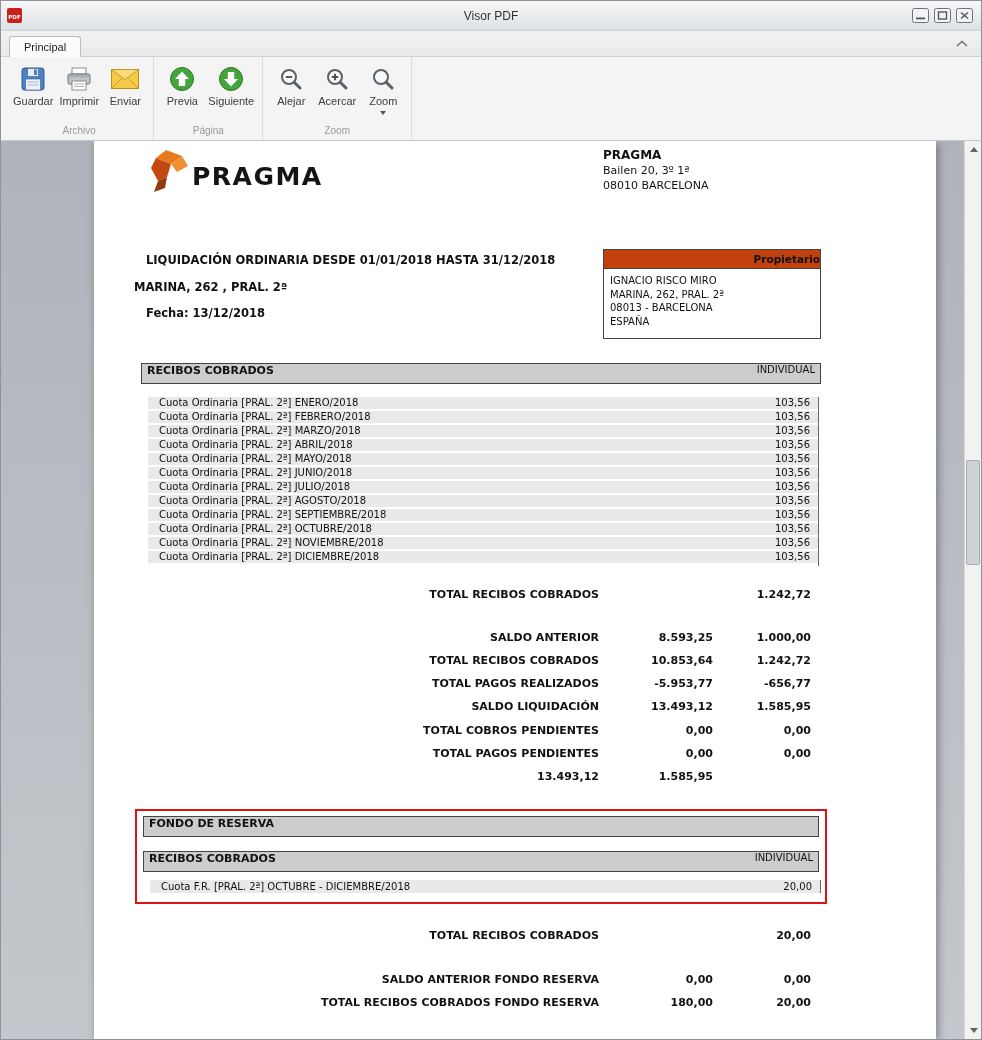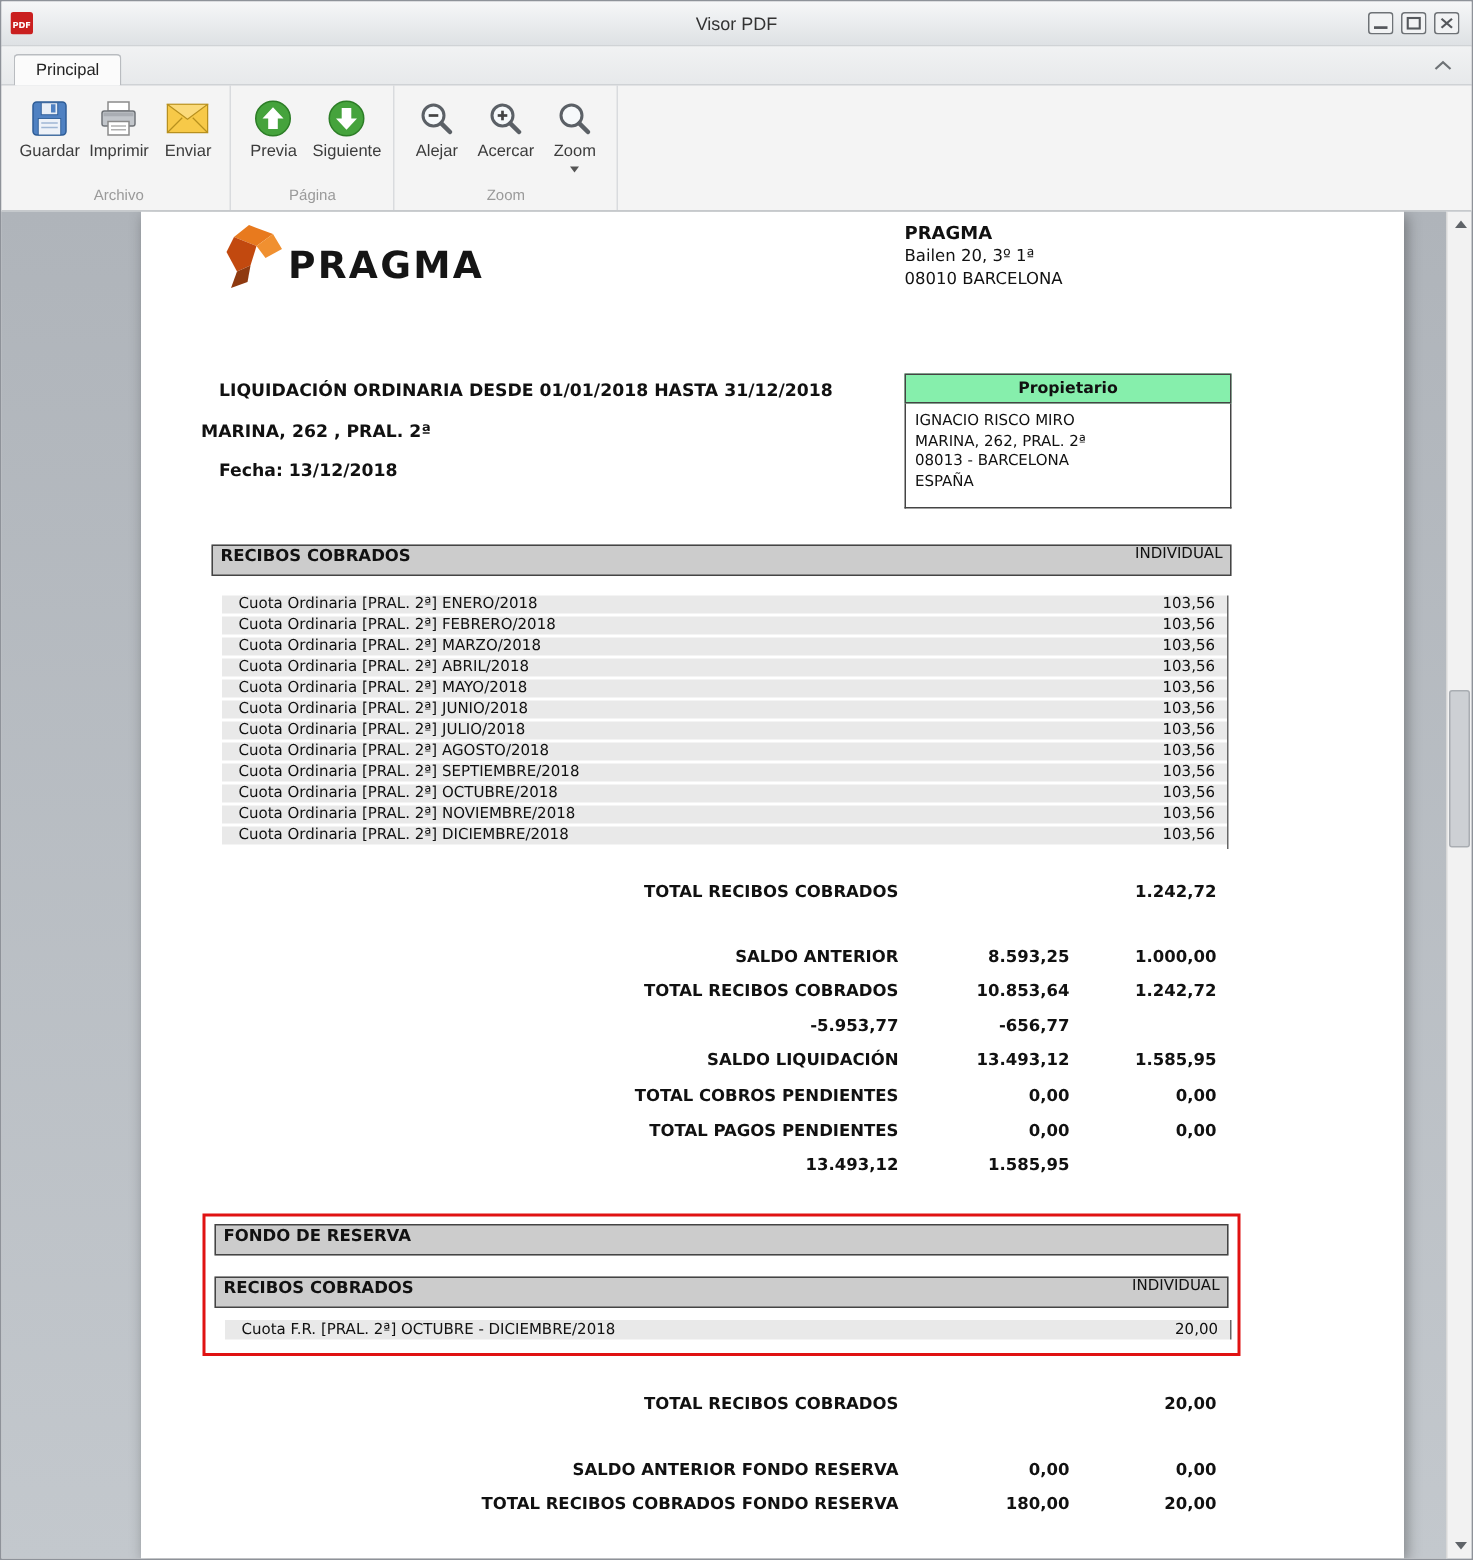--- a/index.html
+++ b/index.html
@@ -33,21 +33,21 @@
   .abs { position:absolute; }
 
   .logo { left:48px; top:6px; }
   .company { left:509px; top:7px; font-size:11px; line-height:15px; }
   .company .cname { font-weight:bold; font-size:12px; }
   .h-title { left:52px; top:112px; font-weight:bold; font-size:11.5px; }
   .h-prop  { left:40px; top:139px; font-weight:bold; font-size:11.5px; }
   .h-fecha { left:52px; top:165px; font-weight:bold; font-size:11.5px; }
 
   .ownerbox { left:509px; top:108px; width:218px; font-size:10px; }
-  .obhead { background:#86efac; border:1px solid #444; text-align:center; font-weight:bold; font-size:10.5px; padding:3px 0; }
+  .obhead { background:#c2410c; border:1px solid #444; text-align:right; font-weight:bold; font-size:10.5px; padding:3px 0; }
   .obbody { border:1px solid #444; border-top:none; padding:5px 6px 8px; line-height:13.5px; min-height:70px; }
 
   .flow { left:47px; top:222px; width:680px; }
   .secbar { background:#cccccc; border:1px solid #444; display:flex; justify-content:space-between; height:21px; padding:0 5px; }
   .secbar .sl { font-weight:bold; font-size:11px; }
   .secbar .sr { font-size:10px; }
 
   .tablewrap { margin:13px 0 0 7px; width:671px; border-right:1px solid #666; padding-bottom:1px; }
   .rrow { height:12px; background:#e9e9e9; margin-bottom:2px; display:flex; justify-content:space-between; font-size:10px; line-height:12px;gap:36px; }
   .rrow .rlabel { padding-left:11px; white-space:nowrap; }
@@ -329,20 +329,21 @@
               <span>SALDO ANTERIOR</span>
               <span>8.593,25</span>
               <span>1.000,00</span>
             </div>
           <div class="sumrow mb">
               <span>TOTAL RECIBOS COBRADOS</span>
               <span>10.853,64</span>
               <span>1.242,72</span>
             </div>
           <div class="sumrow mb">
+              <span>TOTAL PAGOS REALIZADOS</span>
               <span>-5.953,77</span>
               <span>-656,77</span>
             </div>
           <div class="sumrow mb">
               <span>SALDO LIQUIDACIÓN</span>
               <span>13.493,12</span>
               <span>1.585,95</span>
             </div>
           <div class="sumrow mb gaptop">
               <span>TOTAL COBROS PENDIENTES</span>

